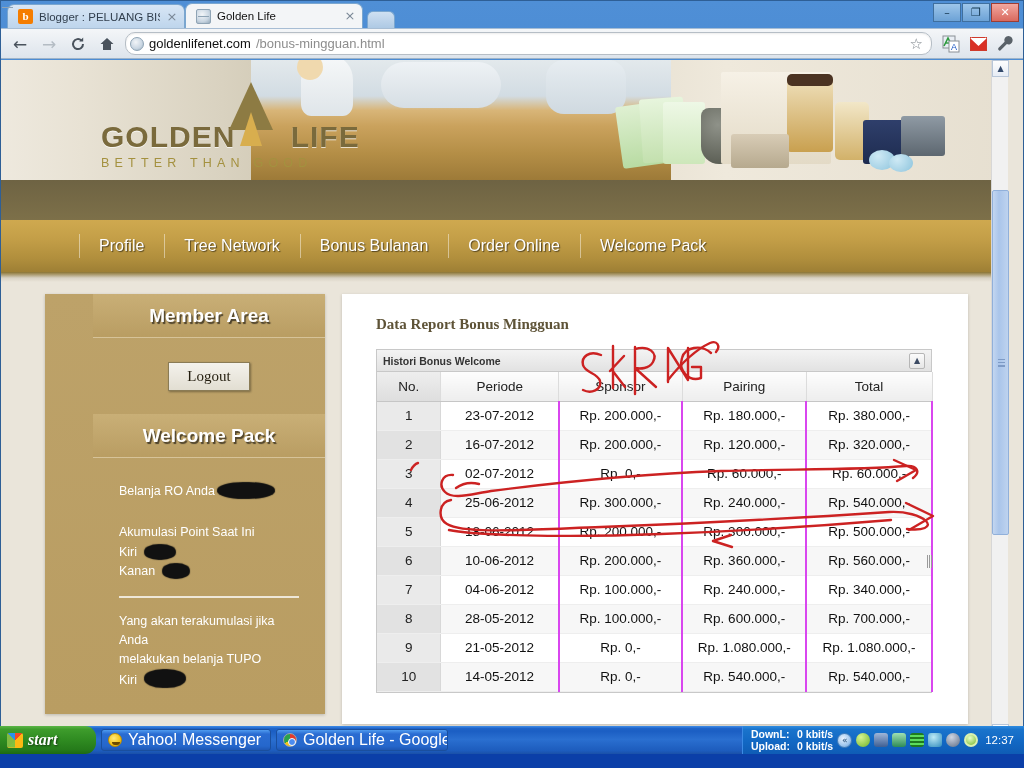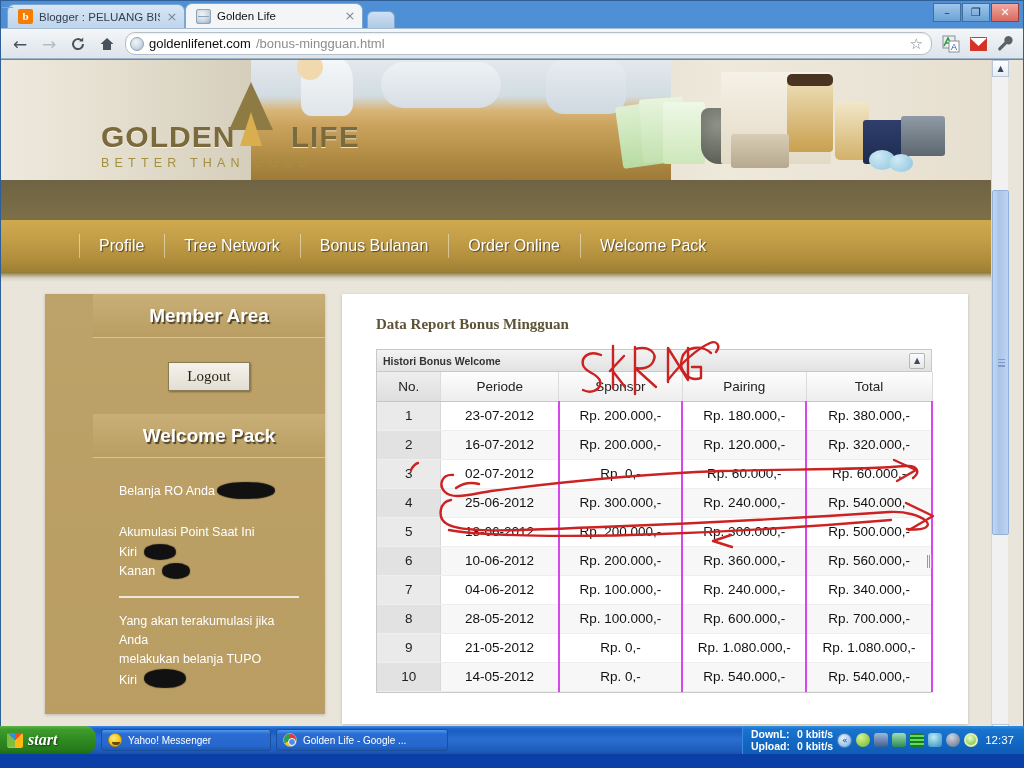--- a/index.html
+++ b/index.html
@@ -297,21 +297,21 @@
     content:""; position:absolute; inset:0;
     background:linear-gradient(45deg,#7ac143 0 50%,#2196f3 50% 100%);
     clip-path:polygon(0 0,50% 0,50% 100%,0 100%);
     opacity:.95;
   }
   .task-btn{
     height:22px; margin-left:5px; padding:0 9px 0 6px;
     display:flex;align-items:center;gap:6px;
     background:linear-gradient(to bottom,#4f9bef,#2a6cd2 20%,#2567cc 80%,#1e57b4);
     border:1px solid #1a4f9e; border-radius:3px;
-    color:#fff; font-size:10px; white-space:nowrap; overflow:hidden;
+    color:#fff; font-size:16px; white-space:nowrap; overflow:hidden;
   }
   #task-yahoo{ width:170px; }
   #task-chrome{ width:172px; }
   .tb-ico{ width:14px;height:14px;border-radius:50%; flex:0 0 14px;}
   #ico-yahoo{ background:radial-gradient(circle at 40% 35%,#ffe97a,#f5c518 60%,#d19b00);
     border:1px solid #b98b08; position:relative;}
   #ico-yahoo:after{ content:""; position:absolute; left:3px; top:8px; width:8px;height:3px;
     border-radius:0 0 8px 8px; background:#6b4a00;}
   #ico-chrome{
     background:conic-gradient(#e33b2e 0 33%,#f5c518 33% 66%,#2aa24c 66% 100%);

